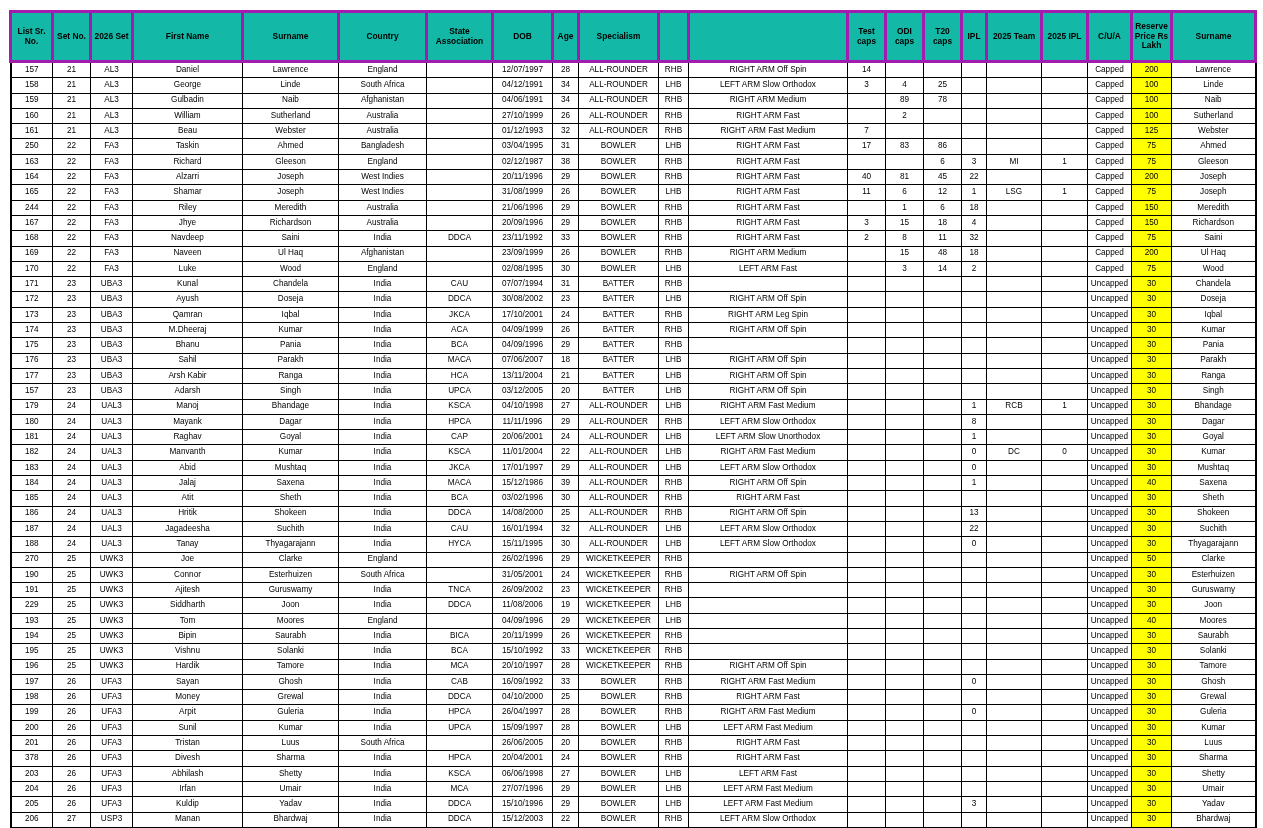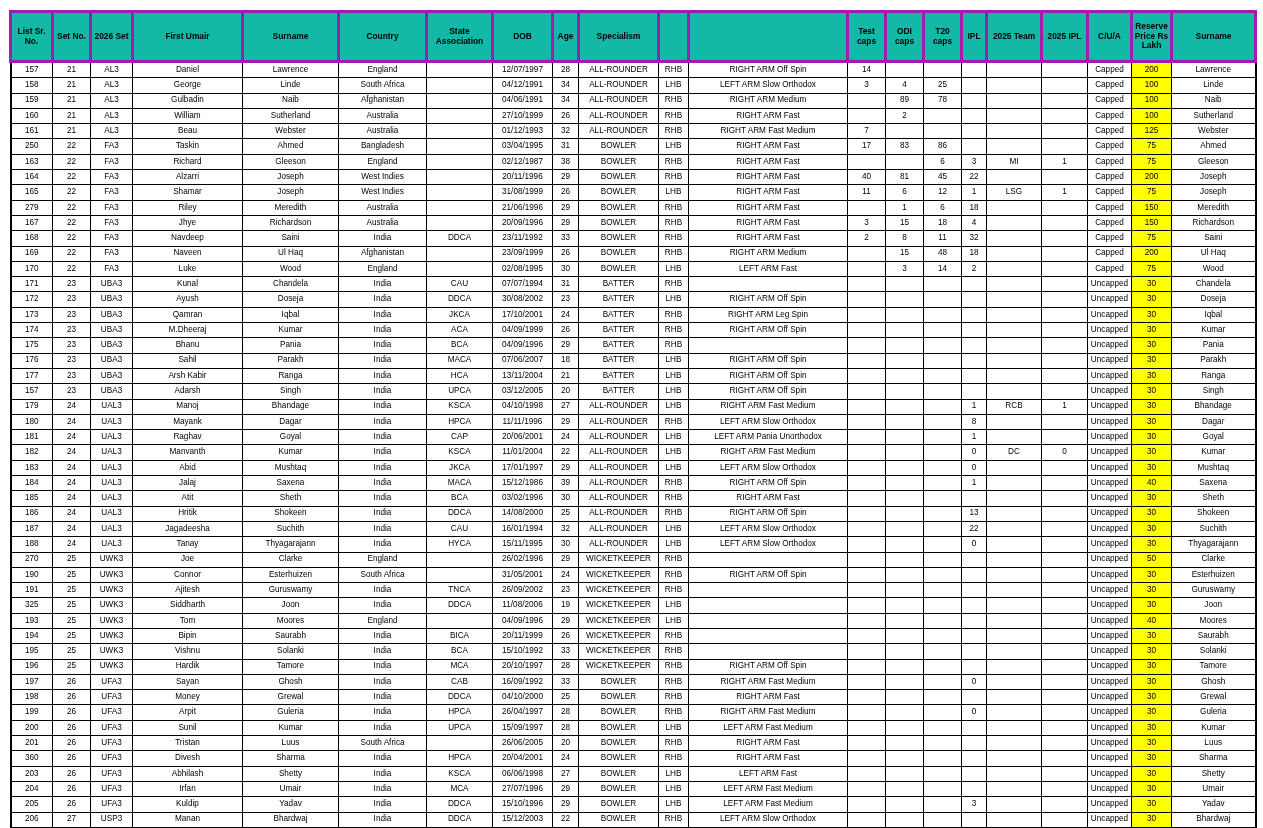--- a/index.html
+++ b/index.html
@@ -110,21 +110,21 @@
         <col class="c-ipl25">
         <col class="c-cua">
         <col class="c-reserve">
       <col class="c-surname2">
     </colgroup>
     <thead>
       <tr id="header-row">
           <th>List Sr. No.</th>
           <th>Set No.</th>
           <th>2026 Set</th>
-          <th>First Umair</th>
+          <th>First Name</th>
           <th>Surname</th>
           <th>Country</th>
           <th>State Association</th>
           <th>DOB</th>
           <th>Age</th>
           <th>Specialism</th>
           <th></th>
           <th></th>
           <th>Test caps</th>
           <th>ODI caps</th>
@@ -339,21 +339,21 @@
           <td>6</td>
           <td>12</td>
           <td>1</td>
           <td>LSG</td>
           <td>1</td>
           <td>Capped</td>
           <td class="reserve">75</td>
           <td>Joseph</td>
         </tr>
         <tr>
-          <td>279</td>
+          <td>244</td>
           <td>22</td>
           <td>FA3</td>
           <td>Riley</td>
           <td>Meredith</td>
           <td>Australia</td>
           <td></td>
           <td>21/06/1996</td>
           <td>29</td>
           <td>BOWLER</td>
           <td>RHB</td>
@@ -695,21 +695,21 @@
           <td>24</td>
           <td>UAL3</td>
           <td>Raghav</td>
           <td>Goyal</td>
           <td>India</td>
           <td>CAP</td>
           <td>20/06/2001</td>
           <td>24</td>
           <td>ALL-ROUNDER</td>
           <td>LHB</td>
-          <td>LEFT ARM Pania Unorthodox</td>
+          <td>LEFT ARM Slow Unorthodox</td>
           <td></td>
           <td></td>
           <td></td>
           <td>1</td>
           <td></td>
           <td></td>
           <td>Uncapped</td>
           <td class="reserve">30</td>
           <td>Goyal</td>
         </tr>
@@ -937,21 +937,21 @@
           <td></td>
           <td></td>
           <td></td>
           <td></td>
           <td></td>
           <td>Uncapped</td>
           <td class="reserve">30</td>
           <td>Guruswamy</td>
         </tr>
         <tr>
-          <td>325</td>
+          <td>229</td>
           <td>25</td>
           <td>UWK3</td>
           <td>Siddharth</td>
           <td>Joon</td>
           <td>India</td>
           <td>DDCA</td>
           <td>11/08/2006</td>
           <td>19</td>
           <td>WICKETKEEPER</td>
           <td>LHB</td>
@@ -1167,21 +1167,21 @@
           <td></td>
           <td></td>
           <td></td>
           <td></td>
           <td></td>
           <td>Uncapped</td>
           <td class="reserve">30</td>
           <td>Luus</td>
         </tr>
         <tr>
-          <td>360</td>
+          <td>378</td>
           <td>26</td>
           <td>UFA3</td>
           <td>Divesh</td>
           <td>Sharma</td>
           <td>India</td>
           <td>HPCA</td>
           <td>20/04/2001</td>
           <td>24</td>
           <td>BOWLER</td>
           <td>RHB</td>

